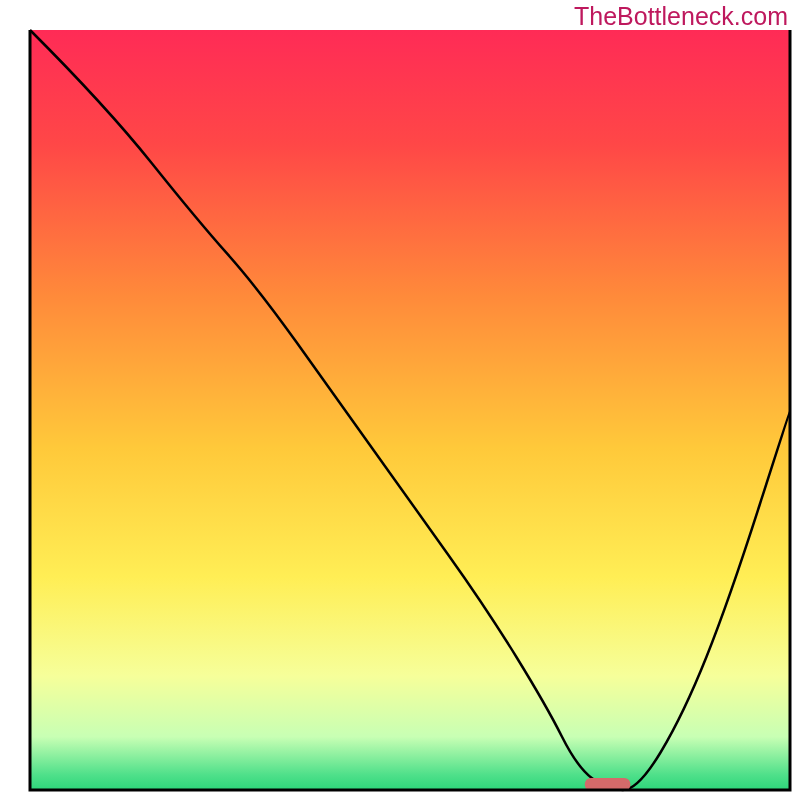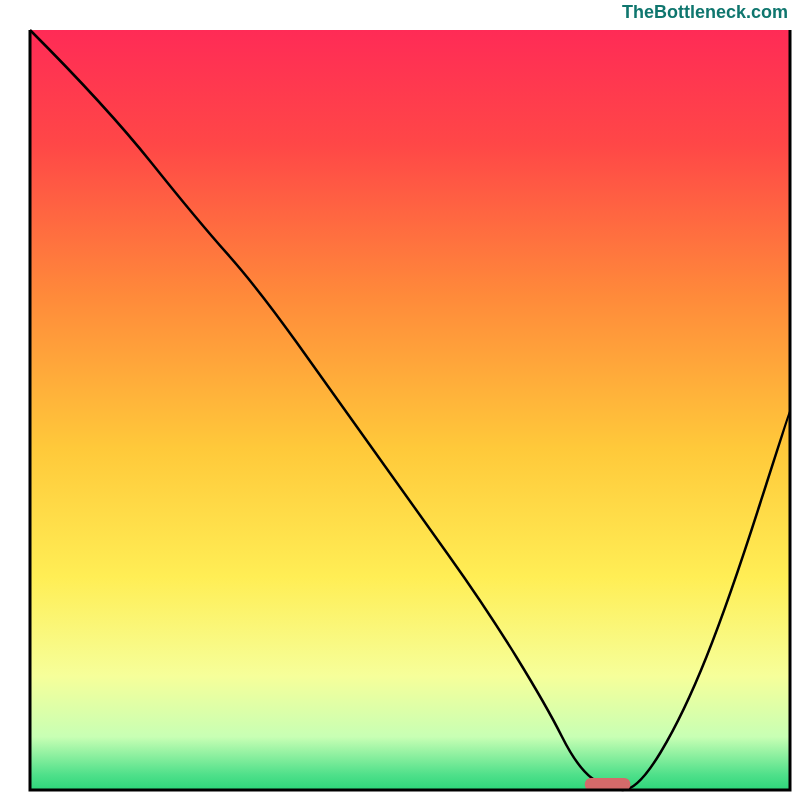--- a/index.html
+++ b/index.html
@@ -12,23 +12,23 @@
   }
   .chart-container {
     position: relative;
     width: 800px;
     height: 800px;
   }
   .watermark {
     position: absolute;
     top: 2px;
     right: 12px;
-    font-size: 18px;
-    font-weight: 700;
-    color: #0f766e;
+    font-size: 25px;
+    font-weight: 400;
+    color: #be185d;
     letter-spacing: 0px;
     z-index: 5;
   }
   svg {
     display: block;
   }
 </style>
 </head>
 <body>
 

